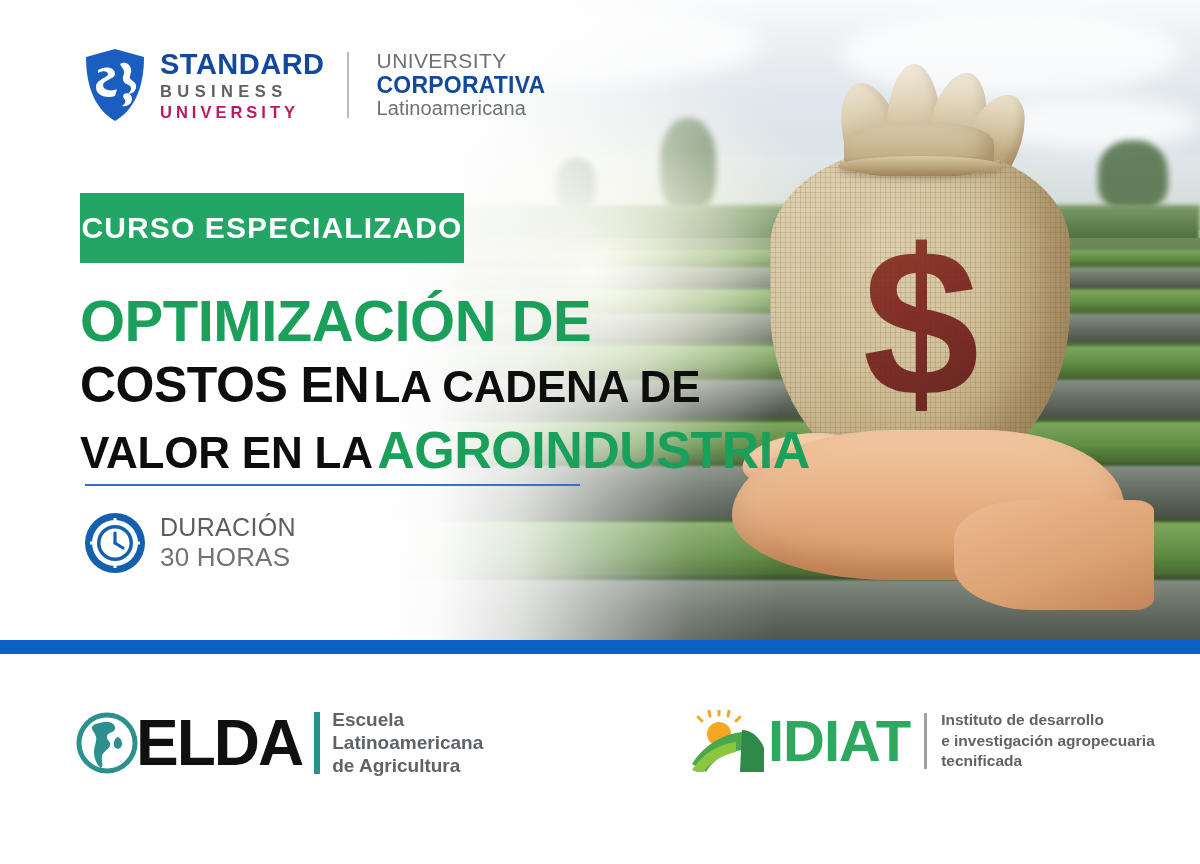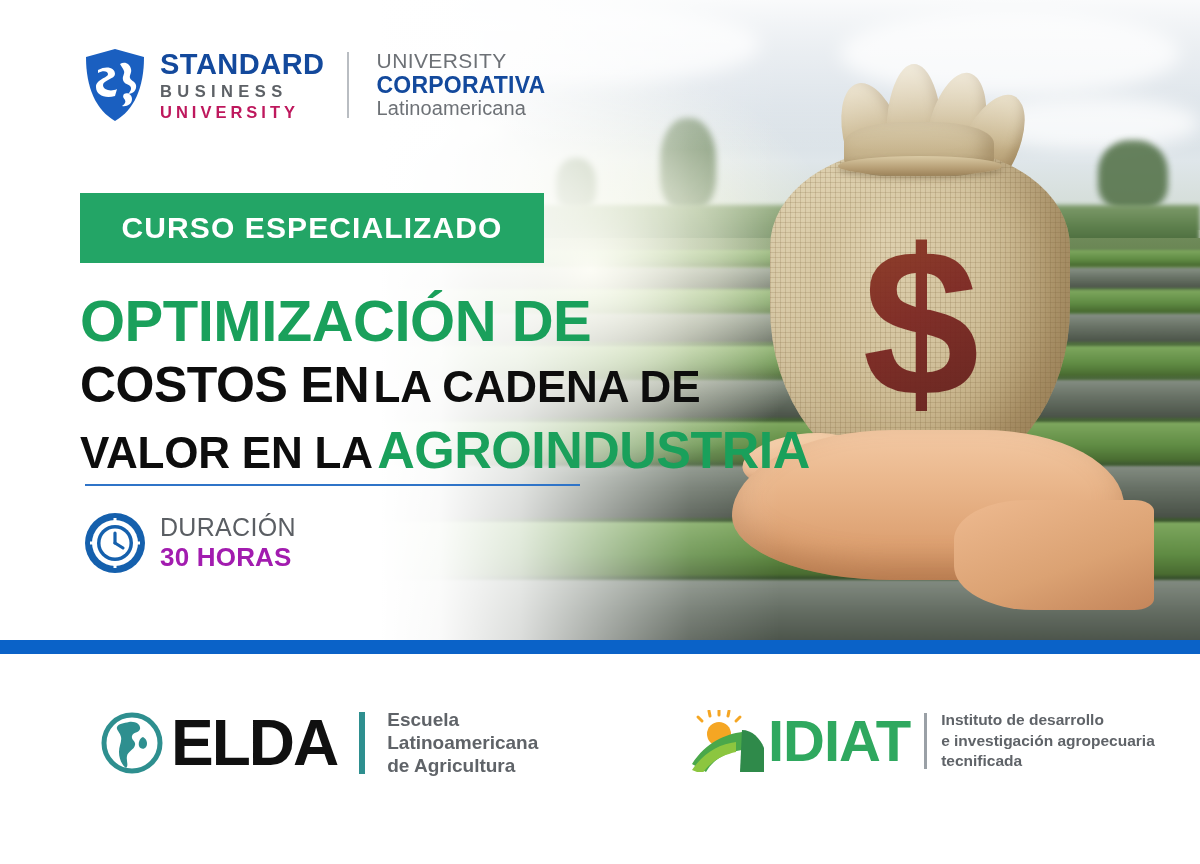--- a/index.html
+++ b/index.html
@@ -233,21 +233,21 @@
     line-height: 1.08;
   }
   .uc-1 { font-size: 21px; color: #6d7176; letter-spacing: .4px; }
   .uc-2 { font-size: 23px; color: #13499c; font-weight: 700; letter-spacing: .2px; }
   .uc-3 { font-size: 20px; color: #6d7176; letter-spacing: .1px; }
 
   
   .badge {
     position: absolute;
     left: 80px; top: 193px;
-    width: 464px; height: 70px;
+    width: 384px; height: 70px;
     background: #23a566;
     display: flex;
     align-items: center;
     justify-content: center;
   }
   .badge-label {
     color: #ffffff;
     font-size: 30px;
     font-weight: 700;
     letter-spacing: 1.1px;
@@ -298,43 +298,42 @@
     position: absolute;
     left: 84px; top: 512px;
     display: flex;
     align-items: center;
     gap: 66px;
   }
   .meta-item { display: flex; align-items: center; gap: 14px; }
   .meta-icon { width: 62px; height: 62px; flex: 0 0 auto; }
   .meta-text { display: flex; flex-direction: column; line-height: 1.05; }
   .meta-title { font-size: 25px; color: #5a5e63; letter-spacing: .3px; }
-  .meta-value { font-size: 26px; font-weight: 700; color: #a21caf; letter-spacing: .2px; margin-top: 4px; }
+  .meta-value { font-size: 26px; font-weight: 400; color: #737373; letter-spacing: .2px; margin-top: 4px; }
 
   
   .blue-bar {
     position: absolute;
     left: 0; top: 640px;
     width: 1200px; height: 14px;
     background: #0a62c8;
   }
 
   
   .footer {
     position: absolute;
     left: 0; top: 654px;
     width: 1200px; height: 210px;
     background: #ffffff;
   }
   .elda-logo {
     position: absolute;
-    left: 99px; top: 54px;
+    left: 74px; top: 54px;
     display: flex;
     align-items: center;
-    gap: 10px;
   }
   .globe { width: 66px; height: 66px; flex: 0 0 auto; }
   .elda-word {
     font-size: 64px;
     font-weight: 700;
     color: #101010;
     letter-spacing: -2px;
     line-height: 1;
     margin-left: -4px;
   }

